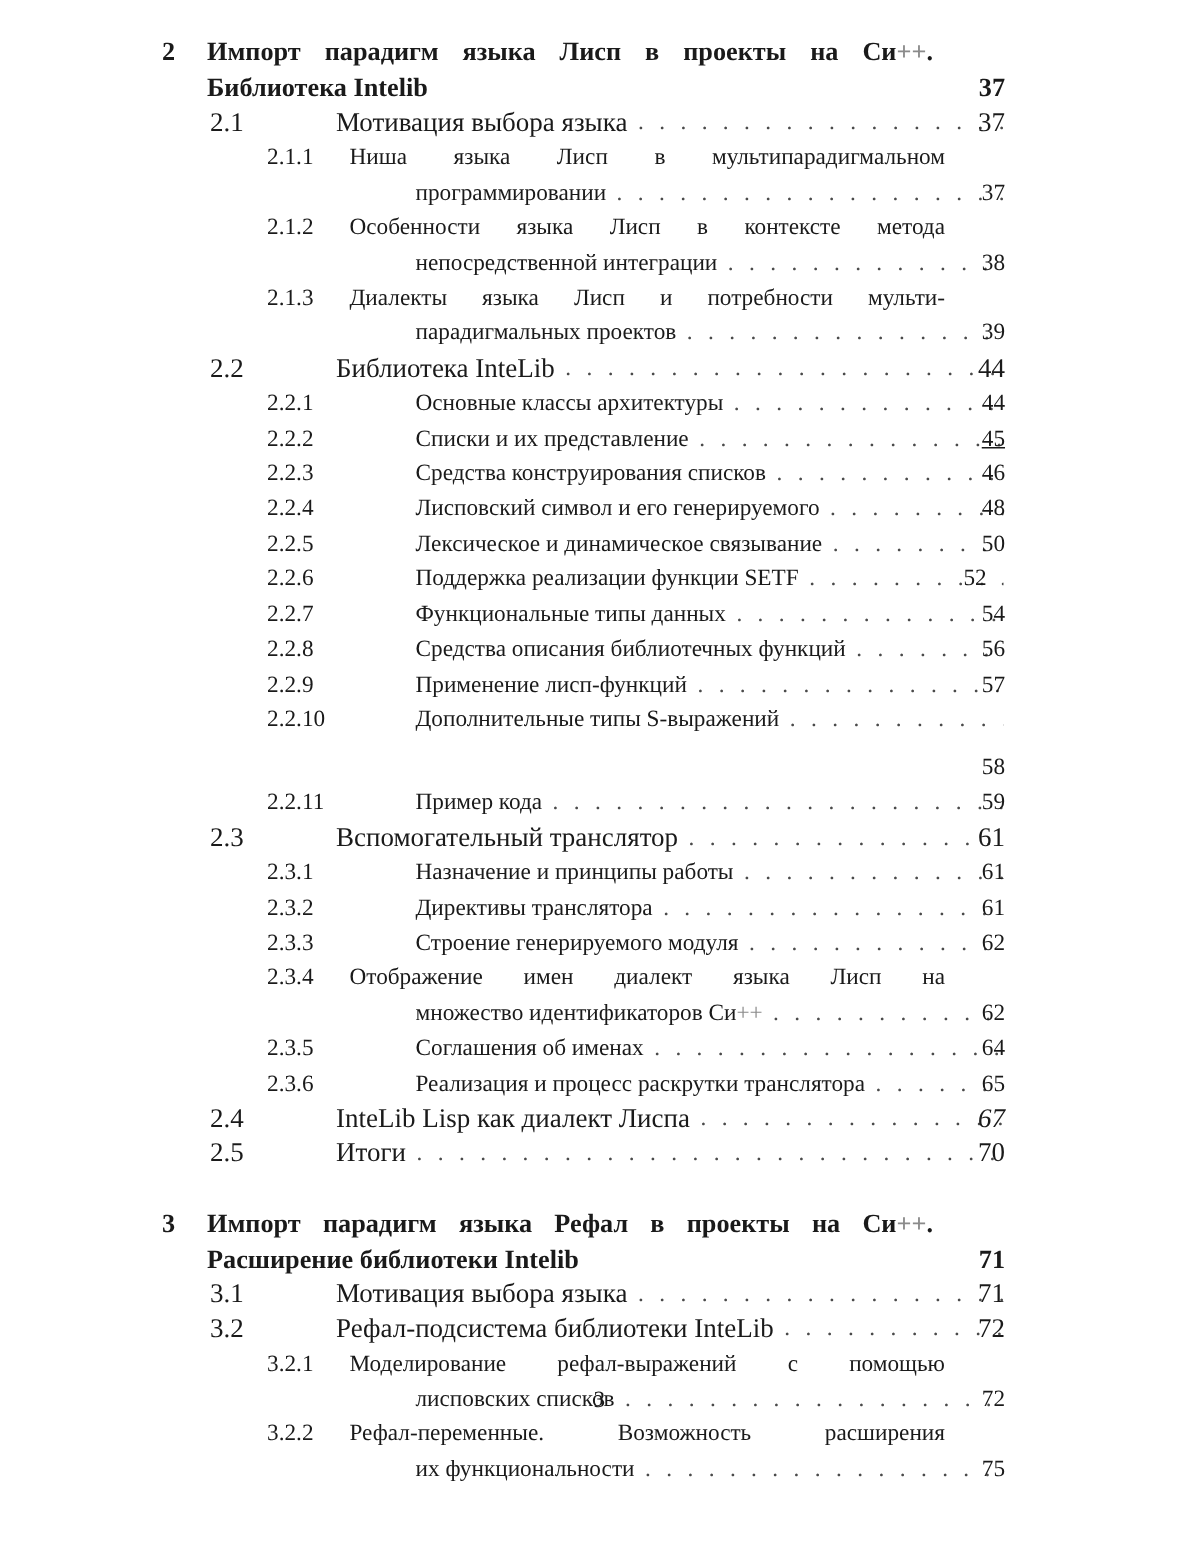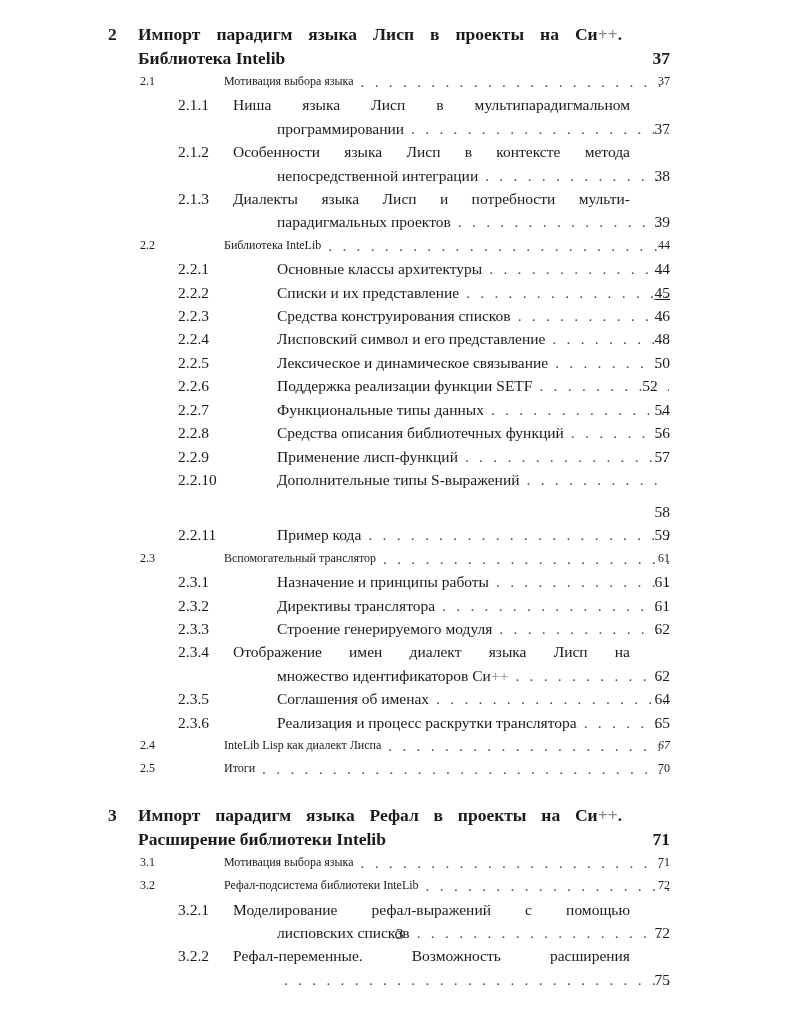--- a/index.html
+++ b/index.html
@@ -64,21 +64,21 @@
     text-align: justify;
     text-align-last: justify;
     white-space: normal;
   }
   .chapter .title-line2 {
     display: block;
   }
 
   
   .section {
-    font-size: 12px;
+    font-size: 18px;
     line-height: 23.4px;
   }
   .section .num  { width: 40px; margin-left: 32px; }
   .section .pg   { width: 40px; }
 
   
   .subsection {
     font-size: 15.5px;
     line-height: 23.4px;
   }
@@ -243,21 +243,21 @@
           </span>
         </div>
         <div class="pg">
           <span style="display: block;">46</span>
         </div>
       </div>
       <div class="row subsection">
         <div class="num">2.2.4</div>
         <div class="body">
           <span class="leaderline">
-            <span class="ltext"><span>Лисповский символ и его представление</span></span>
+            <span class="ltext"><span>Лисповский символ и его генерируемого</span></span>
             <span class="dots"></span>
           </span>
         </div>
         <div class="pg">
           <span style="display: block;">48</span>
         </div>
       </div>
       <div class="row subsection">
         <div class="num">2.2.5</div>
         <div class="body">
@@ -500,20 +500,21 @@
         <div class="pg">
           <span style="display: block; visibility: hidden;">0</span>
           <span style="display: block;">72</span>
         </div>
       </div>
       <div class="row subsection">
         <div class="num">3.2.2</div>
         <div class="body">
           <span class="jline"><span>Рефал-переменные. Возможность расширения</span></span>
           <span class="leaderline">
+            <span class="ltext"><span>их функциональности</span></span>
             <span class="dots"></span>
           </span>
         </div>
         <div class="pg">
           <span style="display: block; visibility: hidden;">0</span>
           <span style="display: block;">75</span>
         </div>
       </div>
     </div>
   <div class="folio">3</div>

